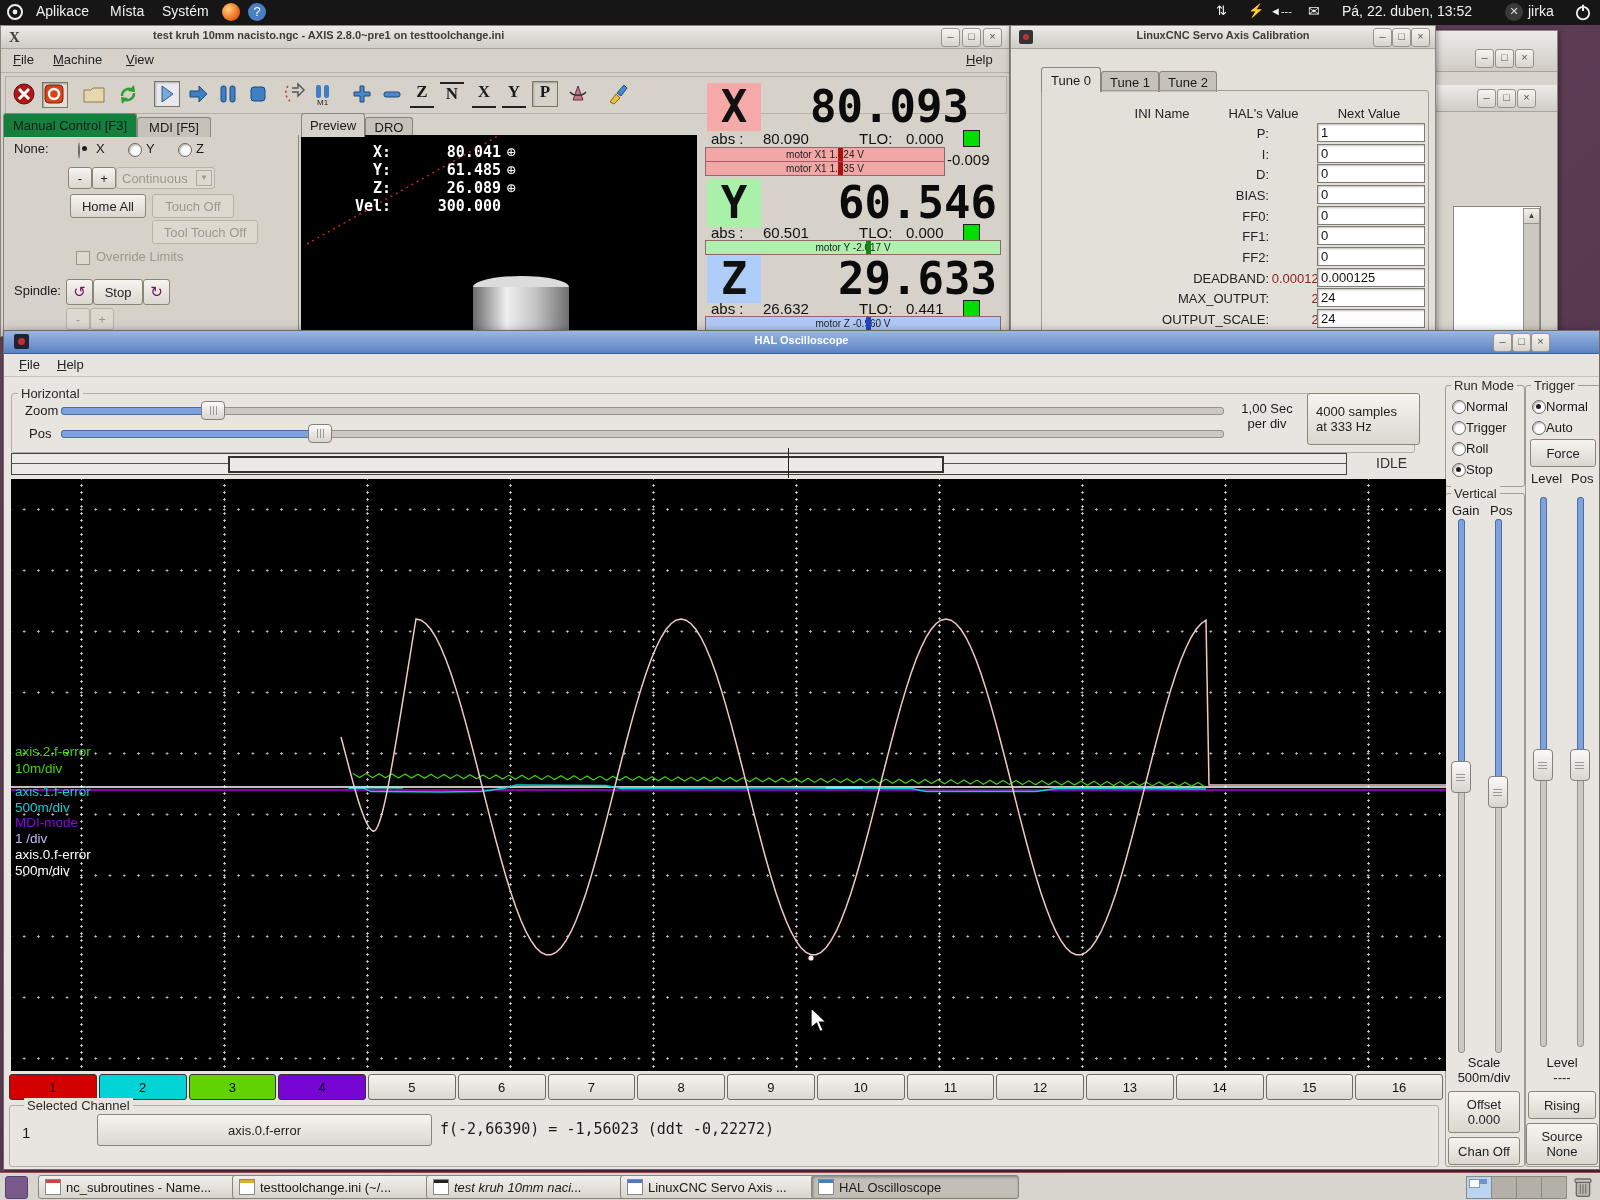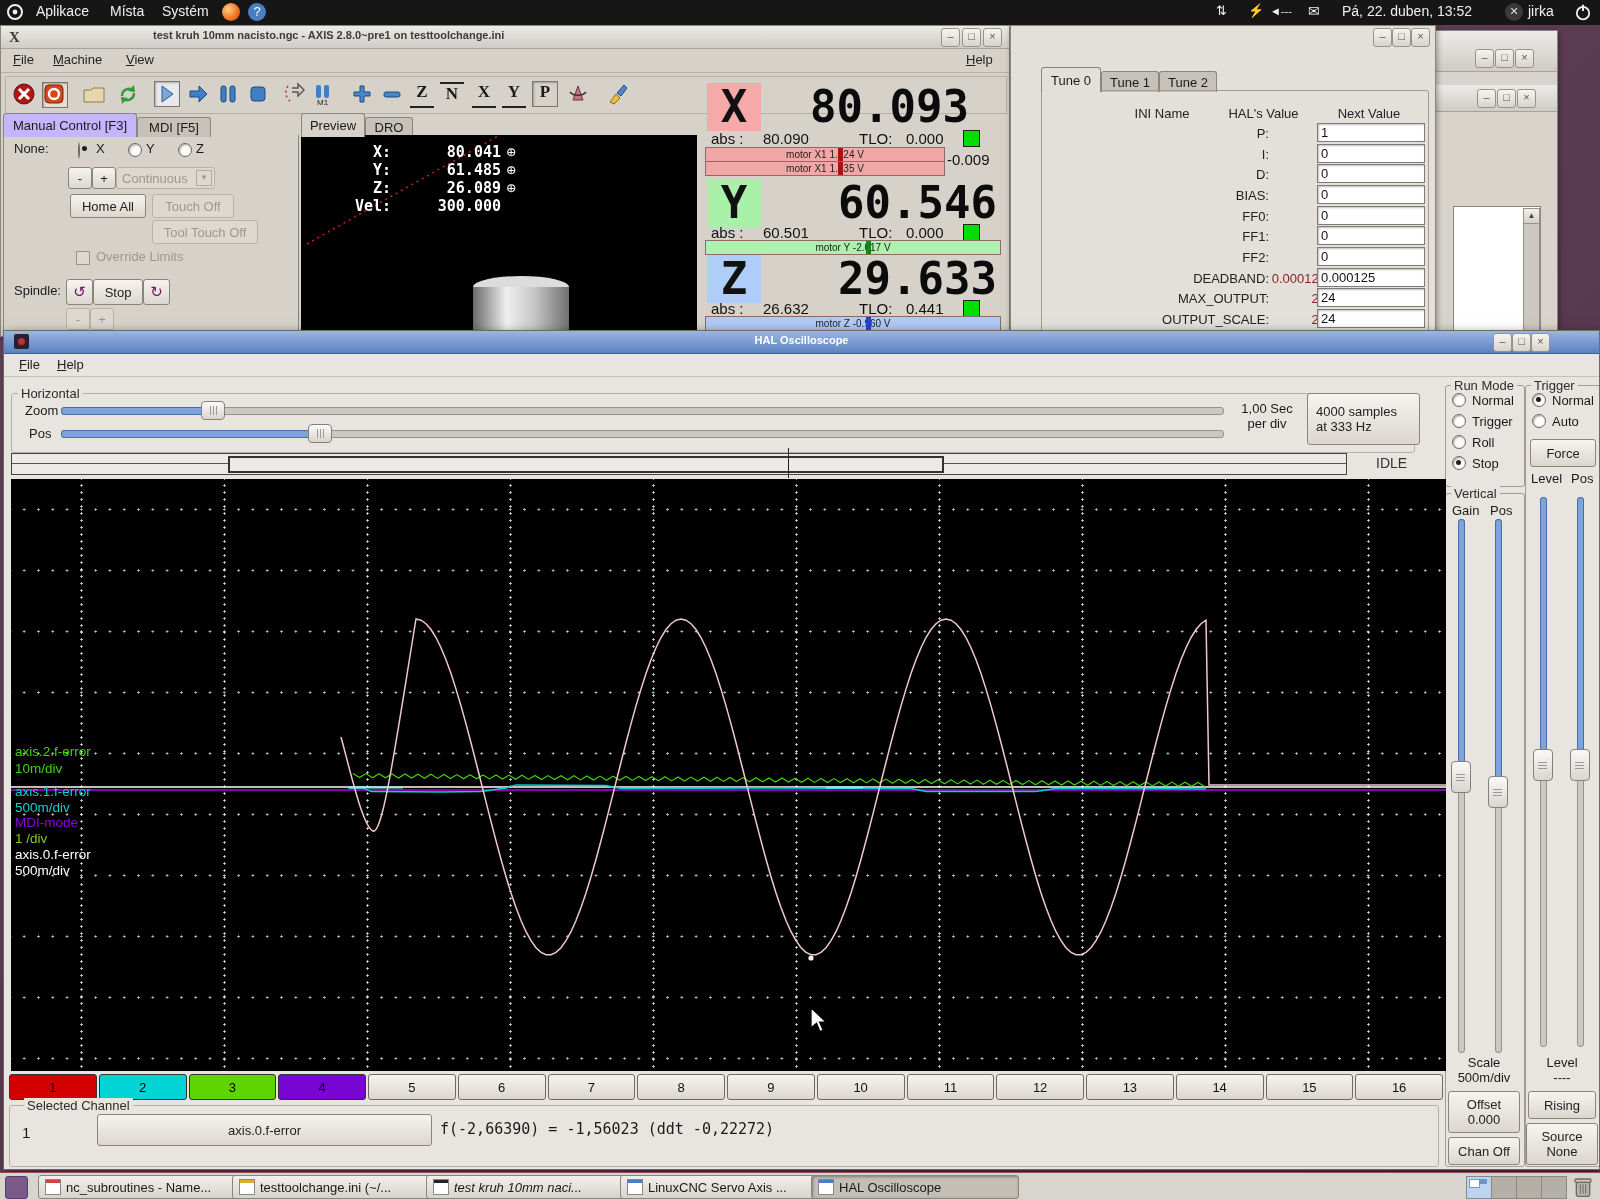--- a/index.html
+++ b/index.html
@@ -22,21 +22,21 @@
   .blue-tbar .ttl{color:#fff;left:0;width:100%;text-align:center;}
   .menu-item{display:inline-block;font-size:13px;color:#222;}
   .menu-item::first-letter{text-decoration:underline;}
   
   .btn{position:absolute;background:linear-gradient(#f6f4f0,#dbd7cf);border:1px solid #8a8576;border-radius:3px;
        display:flex;align-items:center;justify-content:center;font-size:13px;color:#222;text-align:center;}
   .btn.dis{color:#9c988e;background:#ddd9d1;border-color:#b7b3a9;}
   .radio{width:12px;height:12px;border-radius:50%;background:#fdfdfd;border:1px solid #6a675f;box-shadow:inset 1px 1px 2px rgba(0,0,0,.35);flex:none;}
   .radio.sel{position:relative;}
   .radio.sel::after{content:'';position:absolute;left:3px;top:3px;width:5px;height:5px;border-radius:50%;background:#1d1d1d;}
-  .radio-row{display:flex;align-items:flex-start;gap:6px;height:21px;font-size:13px;}
+  .radio-row{display:flex;align-items:flex-end;height:21px;font-size:13px;}
   .frame{position:absolute;border:1px solid #a19d94;border-radius:3px;}
   .flabel{position:absolute;background:#e8e5e0;padding:0 3px;font-size:13px;color:#2b2b2b;white-space:nowrap;}
   .tab{position:absolute;background:#d8d4cc;border:1px solid #8a867e;border-bottom:none;border-radius:3px 3px 0 0;
        font-size:13px;display:flex;align-items:center;justify-content:center;}
   .tab.off{background:#c6c2ba;}
   
   .hslider{position:absolute;height:18px;}
   .htrack{position:absolute;left:0;right:0;top:6px;height:6px;border-radius:3px;background:#ccc8c1;border:1px solid #96928a;}
   .hfill{position:absolute;left:0;top:6px;height:6px;border-radius:3px;background:#7da2dc;border:1px solid #4a6fa5;}
   .hhandle{position:absolute;top:0;width:22px;height:17px;background:linear-gradient(#fbfaf8,#d9d5ce);border:1px solid #85817a;border-radius:4px;}
@@ -212,21 +212,21 @@
           <path d="M12 4 L17 18 L7 18 Z" fill="#c07888" stroke="#6e3044"></path>
           <path d="M4 10 a9 6 0 0 0 16 0" fill="none" stroke="#333" stroke-width="1.4"></path>
         </svg></span>
     <span class="ticon abs" style="left:600px;top:5px">
       <svg width="24" height="24">
           <path d="M4 20 L10 12 L14 16 L8 22 Z" fill="#e8c040" stroke="#8a6a10"></path>
           <path d="M11 11 L18 3 L21 6 L15 14 Z" fill="#4b88c8" stroke="#1d4a7e"></path>
         </svg></span>
   </div>
 
-  <div class="tab" style="left:2px;top:87px;width:132px;height:23px;z-index:2;background:#c4b5fd">
+  <div class="tab" style="left:2px;top:87px;width:132px;height:23px;z-index:2;background:#15803d">
       <span>Manual Control [F3]</span>
     </div>
   <div class="tab off" style="left:136px;top:91px;width:72px;height:19px">
       <span>MDI [F5]</span>
     </div>
   <div class="abs" style="left:2px;top:109px;width:294px;height:200px;border:1px solid #8a867e;border-top:none">
     <span class="abs" style="left:10px;top:6px">None:</span>
     <span class="radio sel abs" style="left:74px;top:8px"></span>
     <span class="abs" style="left:92px;top:6px">X</span>
     <span class="radio abs" style="left:124px;top:8px"></span>
@@ -342,20 +342,26 @@
     <span class="dro-small" style="left:762px;top:274px">26.632</span>
     <span class="dro-small" style="left:858px;top:274px">TLO:</span>
     <span class="dro-small" style="left:905px;top:274px">0.441</span>
     <span class="homesq" style="left:962px;top:274px"></span>
     <div class="mbar" style="left:704px;top:290px;width:294px;background:#b0c9f6">
       <span>motor Z -0.960 V</span><span class="mmark" style="left:160px;background:#2244cc"></span></div>
   </div>
 </div>
 
 <div class="win" id="calwin">
+  <div class="tbar">
+    <span class="abs" style="left:8px;top:4px;width:14px;height:14px;background:#333;border-radius:2px">
+        <span style="position:absolute;left:4px;top:4px;width:6px;height:6px;border-radius:50%;background:#c03030"></span>
+      </span>
+    <span class="ttl" style="left:0;width:100%;text-align:center">LinuxCNC Servo Axis Calibration</span>
+  </div>
   <div class="wbtn" style="left:362px;top:2px">–</div>
   <div class="wbtn" style="left:381px;top:2px">□</div>
   <div class="wbtn" style="left:400px;top:2px">×</div>
 
   <div class="tab" style="left:30px;top:41px;width:58px;height:24px;z-index:2;background:#e3e0da">
       <span>Tune 0</span>
     </div>
   <div class="tab off" style="left:90px;top:45px;width:56px;height:20px">
       <span>Tune 1</span>
     </div>
@@ -556,21 +562,21 @@
         <path d="M 815 308.5 H 852" stroke="#7df2f2" fill="none" stroke-width="2.2"></path>
         <path d="M 330 258 C 340 295 352 348 362 352 C 372 356 385 262 405 140 L 410 141.2 L 415 144.7 L 420 150.5 L 425 158.5 L 430 168.7 L 435 180.7 L 440 194.6 L 445 210.1 L 450 226.9 L 455 244.9 L 460 263.7 L 465 283.2 L 470 303.0 L 475 322.9 L 480 342.6 L 485 361.8 L 490 380.3 L 495 397.7 L 500 413.9 L 505 428.5 L 510 441.5 L 515 452.7 L 520 461.7 L 525 468.7 L 530 473.4 L 535 475.7 L 540 475.7 L 545 473.4 L 550 468.7 L 555 461.7 L 560 452.7 L 565 441.5 L 570 428.5 L 575 413.9 L 580 397.7 L 585 380.3 L 590 361.8 L 595 342.6 L 600 322.9 L 605 303.0 L 610 283.2 L 615 263.7 L 620 244.9 L 625 226.9 L 630 210.1 L 635 194.6 L 640 180.7 L 645 168.7 L 650 158.5 L 655 150.5 L 660 144.7 L 665 141.2 L 670 140.0 L 675 141.2 L 680 144.7 L 685 150.5 L 690 158.5 L 695 168.7 L 700 180.7 L 705 194.6 L 710 210.1 L 715 226.9 L 720 244.9 L 725 263.7 L 730 283.2 L 735 303.0 L 740 322.9 L 745 342.6 L 750 361.8 L 755 380.3 L 760 397.7 L 765 413.9 L 770 428.5 L 775 441.5 L 780 452.7 L 785 461.7 L 790 468.7 L 795 473.4 L 800 475.7 L 805 475.7 L 810 473.4 L 815 468.7 L 820 461.7 L 825 452.7 L 830 441.5 L 835 428.5 L 840 413.9 L 845 397.7 L 850 380.3 L 855 361.8 L 860 342.6 L 865 322.9 L 870 303.0 L 875 283.2 L 880 263.7 L 885 244.9 L 890 226.9 L 895 210.1 L 900 194.6 L 905 180.7 L 910 168.7 L 915 158.5 L 920 150.5 L 925 144.7 L 930 141.2 L 935 140.0 L 940 141.2 L 945 144.7 L 950 150.5 L 955 158.5 L 960 168.7 L 965 180.7 L 970 194.6 L 975 210.1 L 980 226.9 L 985 244.9 L 990 263.7 L 995 283.2 L 1000 303.0 L 1005 322.9 L 1010 342.6 L 1015 361.8 L 1020 380.3 L 1025 397.7 L 1030 413.9 L 1035 428.5 L 1040 441.5 L 1045 452.7 L 1050 461.7 L 1055 468.7 L 1060 473.4 L 1065 475.7 L 1070 475.7 L 1075 473.4 L 1080 468.7 L 1085 461.7 L 1090 452.7 L 1095 441.5 L 1100 428.5 L 1105 413.9 L 1110 397.7 L 1115 380.3 L 1120 361.8 L 1125 342.6 L 1130 322.9 L 1135 303.0 L 1140 283.2 L 1145 263.7 L 1150 244.9 L 1155 226.9 L 1160 210.1 L 1165 194.6 L 1170 180.7 L 1175 168.7 L 1180 158.5 L 1185 150.5 L 1190 144.7 L 1195 141.2 L 1198 306 L 1435 306" stroke="#f0c8c8" fill="none" stroke-width="1.5"></path>
         <circle cx="800" cy="479" r="2.6" fill="#ffecec"></circle>
       </svg>
     <div id="tracelabels">
         <div class="tracelab" style="left: 4px; top: 265px; color: rgb(63, 212, 11);">axis.2.f-error</div>
         <div class="tracelab" style="left: 4px; top: 282px; color: rgb(63, 212, 11);">10m/div</div>
         <div class="tracelab" style="left: 4px; top: 305px; color: rgb(0, 212, 212);">axis.1.f-error</div>
         <div class="tracelab" style="left: 4px; top: 321px; color: rgb(0, 212, 212);">500m/div</div>
         <div class="tracelab" style="left: 4px; top: 336px; color: rgb(138, 6, 224);">MDI-mode</div>
-        <div class="tracelab" style="left: 4px; top: 352px; color: #84cc16;">1 /div</div>
+        <div class="tracelab" style="left: 4px; top: 352px; color: #c4b5fd;">1 /div</div>
         <div class="tracelab" style="left: 4px; top: 368px; color: rgb(255, 255, 255);">axis.0.f-error</div>
         <div class="tracelab" style="left: 4px; top: 384px; color: rgb(255, 255, 255);">500m/div</div>
       </div>
     <svg class="abs" style="left:798px;top:527px" width="20" height="28" viewBox="0 0 13 19">
       <path d="M1 1 L1 15 L4.8 11.8 L7.1 17.5 L9.4 16.5 L7 11 L11.5 11 Z" fill="#fff" stroke="#000" stroke-width="1"></path>
     </svg>
   </div>
 
   <div class="abs" style="left:5px;top:743px;width:1434px;display:flex;gap:2px" id="channels">
       <div class="chan" style="background: rgb(212, 0, 0); color: rgb(0, 0, 0); border-color: rgb(51, 51, 51);">1</div>

